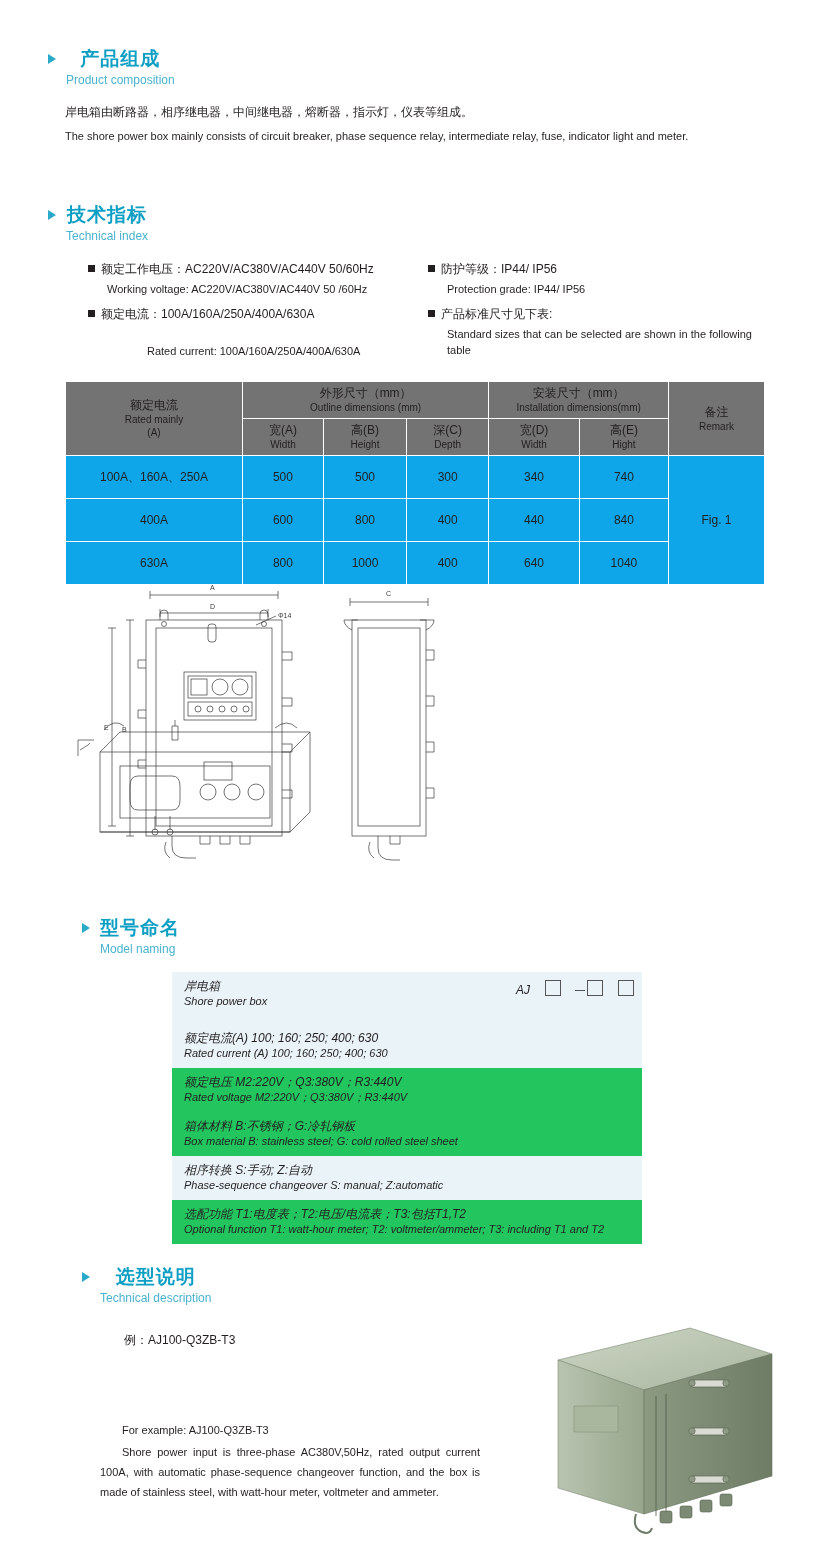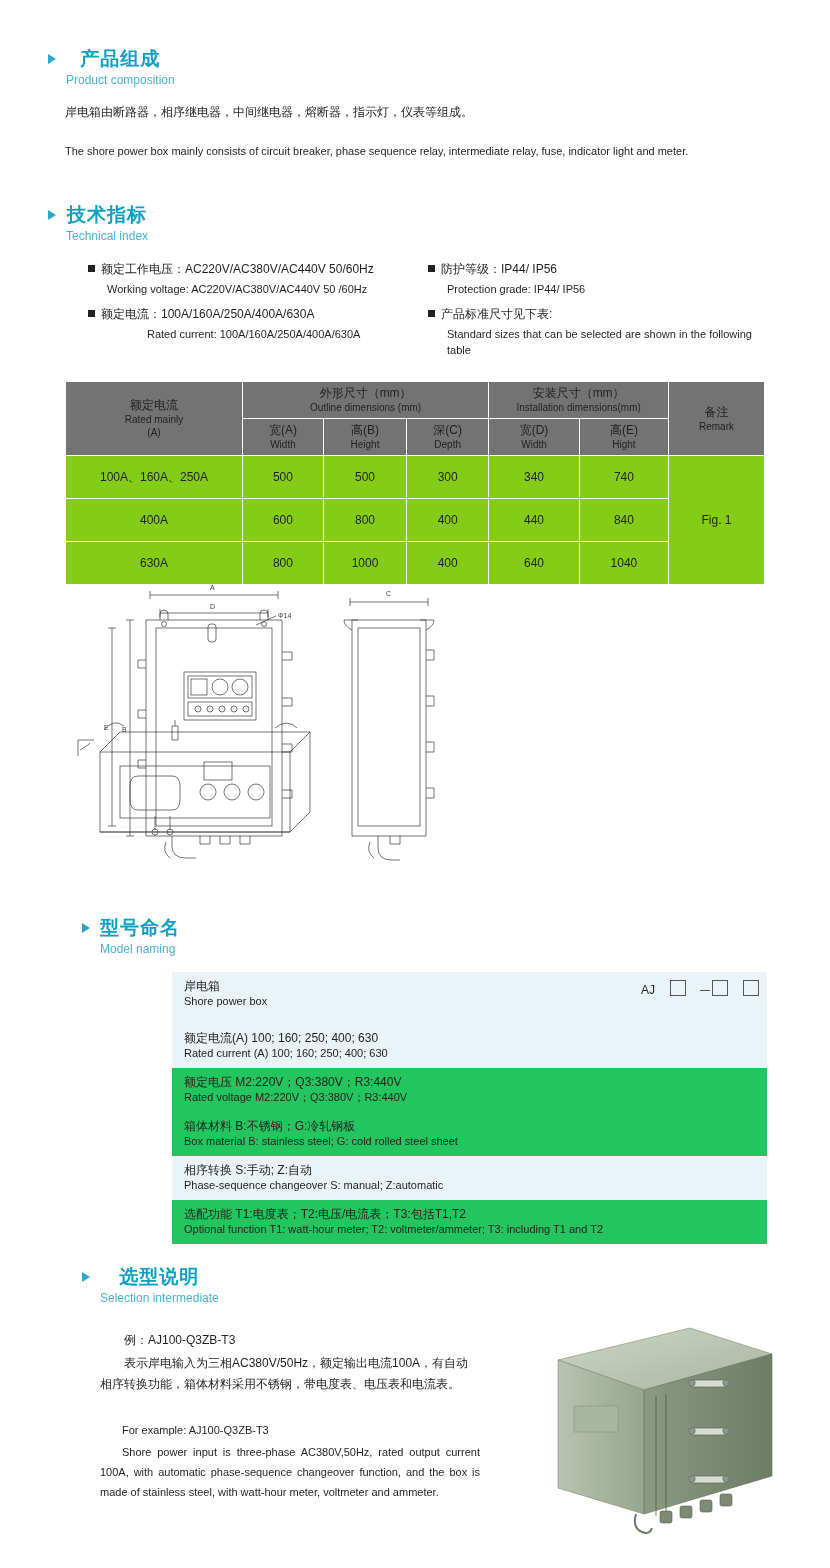--- a/index.html
+++ b/index.html
@@ -33,29 +33,29 @@
   .bullet .sq{display:inline-block;width:7px;height:7px;background:#231f20;margin-right:6px;vertical-align:1px;}
   .sub{position:absolute;font-size:11px;line-height:16px;color:#231f20;}
 
   
   .spec-table{position:absolute;left:65px;top:381px;width:700px;border-collapse:collapse;}
   .spec-table td,.spec-table th{
     border:1px solid #ffffff;text-align:center;vertical-align:middle;
     font-size:12px;color:#231f20;font-weight:normal;
   }
   .spec-table thead td{background:#737373;padding:4px 9px;}
-  .spec-table tbody td{background:#84cc16;height:40px;}
+  .spec-table tbody td{background:#0ea5e9;height:40px;}
   .th-cn{font-size:12px;display:block;line-height:15px;}
   .th-en{font-size:10px;display:block;line-height:13px;}
 
   
   .drawing{position:absolute;left:60px;top:580px;width:710px;height:290px;}
 
   
-  .mn-box{position:absolute;left:172px;top:972px;width:595px;}
+  .mn-box{position:absolute;left:172px;top:972px;width:470px;font-style:italic;}
   .mn-row{position:relative;padding:7px 10px 7px 12px;font-size:11px;line-height:15px;}
   .mn-row .cn{font-size:12px;}
   .mn-row.lt{background:#e9f3f8;}
   .mn-row.gr{background:#22c55e;}
   .mn-codes{position:absolute;right:8px;top:8px;font-size:12px;}
   .sqbox{display:inline-block;width:14px;height:14px;border:1px solid #555;vertical-align:-2px;margin-left:12px;}
   .dashline{display:inline-block;width:10px;border-top:1px solid #555;vertical-align:3px;margin-left:10px;}
 
   
   .sel-body{position:absolute;left:100px;top:1330px;width:380px;font-size:12px;line-height:21px;color:#231f20;}
@@ -71,37 +71,37 @@
 <body>
 
 <div class="page">
 
   <div class="sec-head" style="left:48px;top:48px;">
     <span class="arrow"></span>
     <div class="cn">产品组成</div>
     <div class="en">Product  composition</div>
   </div>
   <div class="para" style="left:65px;top:103px;width:700px;">岸电箱由断路器，相序继电器，中间继电器，熔断器，指示灯，仪表等组成。</div>
-  <div class="para en" style="left:65px;top:142px;width:720px;">The shore power box mainly consists of circuit breaker, phase sequence relay, intermediate relay, fuse, indicator light and meter.</div>
+  <div class="para en" style="left:65px;top:127px;width:720px;">The shore power box mainly consists of circuit breaker, phase sequence relay, intermediate relay, fuse, indicator light and meter.</div>
 
   <div class="sec-head" style="left:48px;top:204px;">
     <span class="arrow"></span>
     <div class="cn">技术指标</div>
     <div class="en">Technical index</div>
   </div>
 
   <div class="bullet" style="left:88px;top:260px;">
     <span class="sq"></span><span>额定工作电压：AC220V/AC380V/AC440V  50/60Hz</span>
   </div>
   <div class="sub" style="left:107px;top:281px;">Working voltage: AC220V/AC380V/AC440V 50 /60Hz</div>
 
   <div class="bullet" style="left:88px;top:305px;">
     <span class="sq"></span><span>额定电流：100A/160A/250A/400A/630A</span>
   </div>
-  <div class="sub" style="left:107px;top:326px;padding-left:40px;">Rated current: 100A/160A/250A/400A/630A</div>
+  <div class="sub" style="left:107px;top:343px;padding-left:40px;">Rated current: 100A/160A/250A/400A/630A</div>
 
   <div class="bullet" style="left:428px;top:260px;">
     <span class="sq"></span><span>防护等级：IP44/ IP56</span>
   </div>
   <div class="sub" style="left:447px;top:281px;">Protection grade: IP44/ IP56</div>
 
   <div class="bullet" style="left:428px;top:305px;">
     <span class="sq"></span><span>产品标准尺寸见下表:</span>
   </div>
   <div class="sub" style="left:447px;top:326px;width:305px;text-align:justify;">Standard  sizes  that  can  be  selected  are  shown  in  the  following table</div>
@@ -303,26 +303,25 @@
     </div>
     <div class="mn-row gr">
       <div class="cn">选配功能       T1:电度表；T2:电压/电流表；T3:包括T1,T2</div>
       <div>Optional function   T1: watt-hour meter; T2: voltmeter/ammeter; T3: including T1 and T2</div>
     </div>
   </div>
 
   <div class="sec-head" style="left:82px;top:1266px;">
     <span class="arrow"></span>
     <div class="cn">选型说明</div>
-    <div class="en">Selection intermediate</div>
+    <div class="en">Technical description</div>
   </div>
 
   <div class="sel-body">
     <p class="indent">例：AJ100-Q3ZB-T3</p>
-    <p class="indent">表示岸电输入为三相AC380V/50Hz，额定输出电流100A，有自动相序转换功能，箱体材料采用不锈钢，带电度表、电压表和电流表。</p>
   </div>
 
   <div class="sel-en">
     <p class="indent">For example: AJ100-Q3ZB-T3</p>
     <p class="indent" style="text-align:justify;">Shore  power  input  is  three-phase  AC380V,50Hz,  rated  output current 100A, with automatic phase-sequence changeover function, and the box is made of stainless steel, with watt-hour meter, voltmeter and ammeter.</p>
   </div>
 
   <div class="photo">
     <svg width="250" height="230" viewBox="0 0 250 230">
       <defs>

